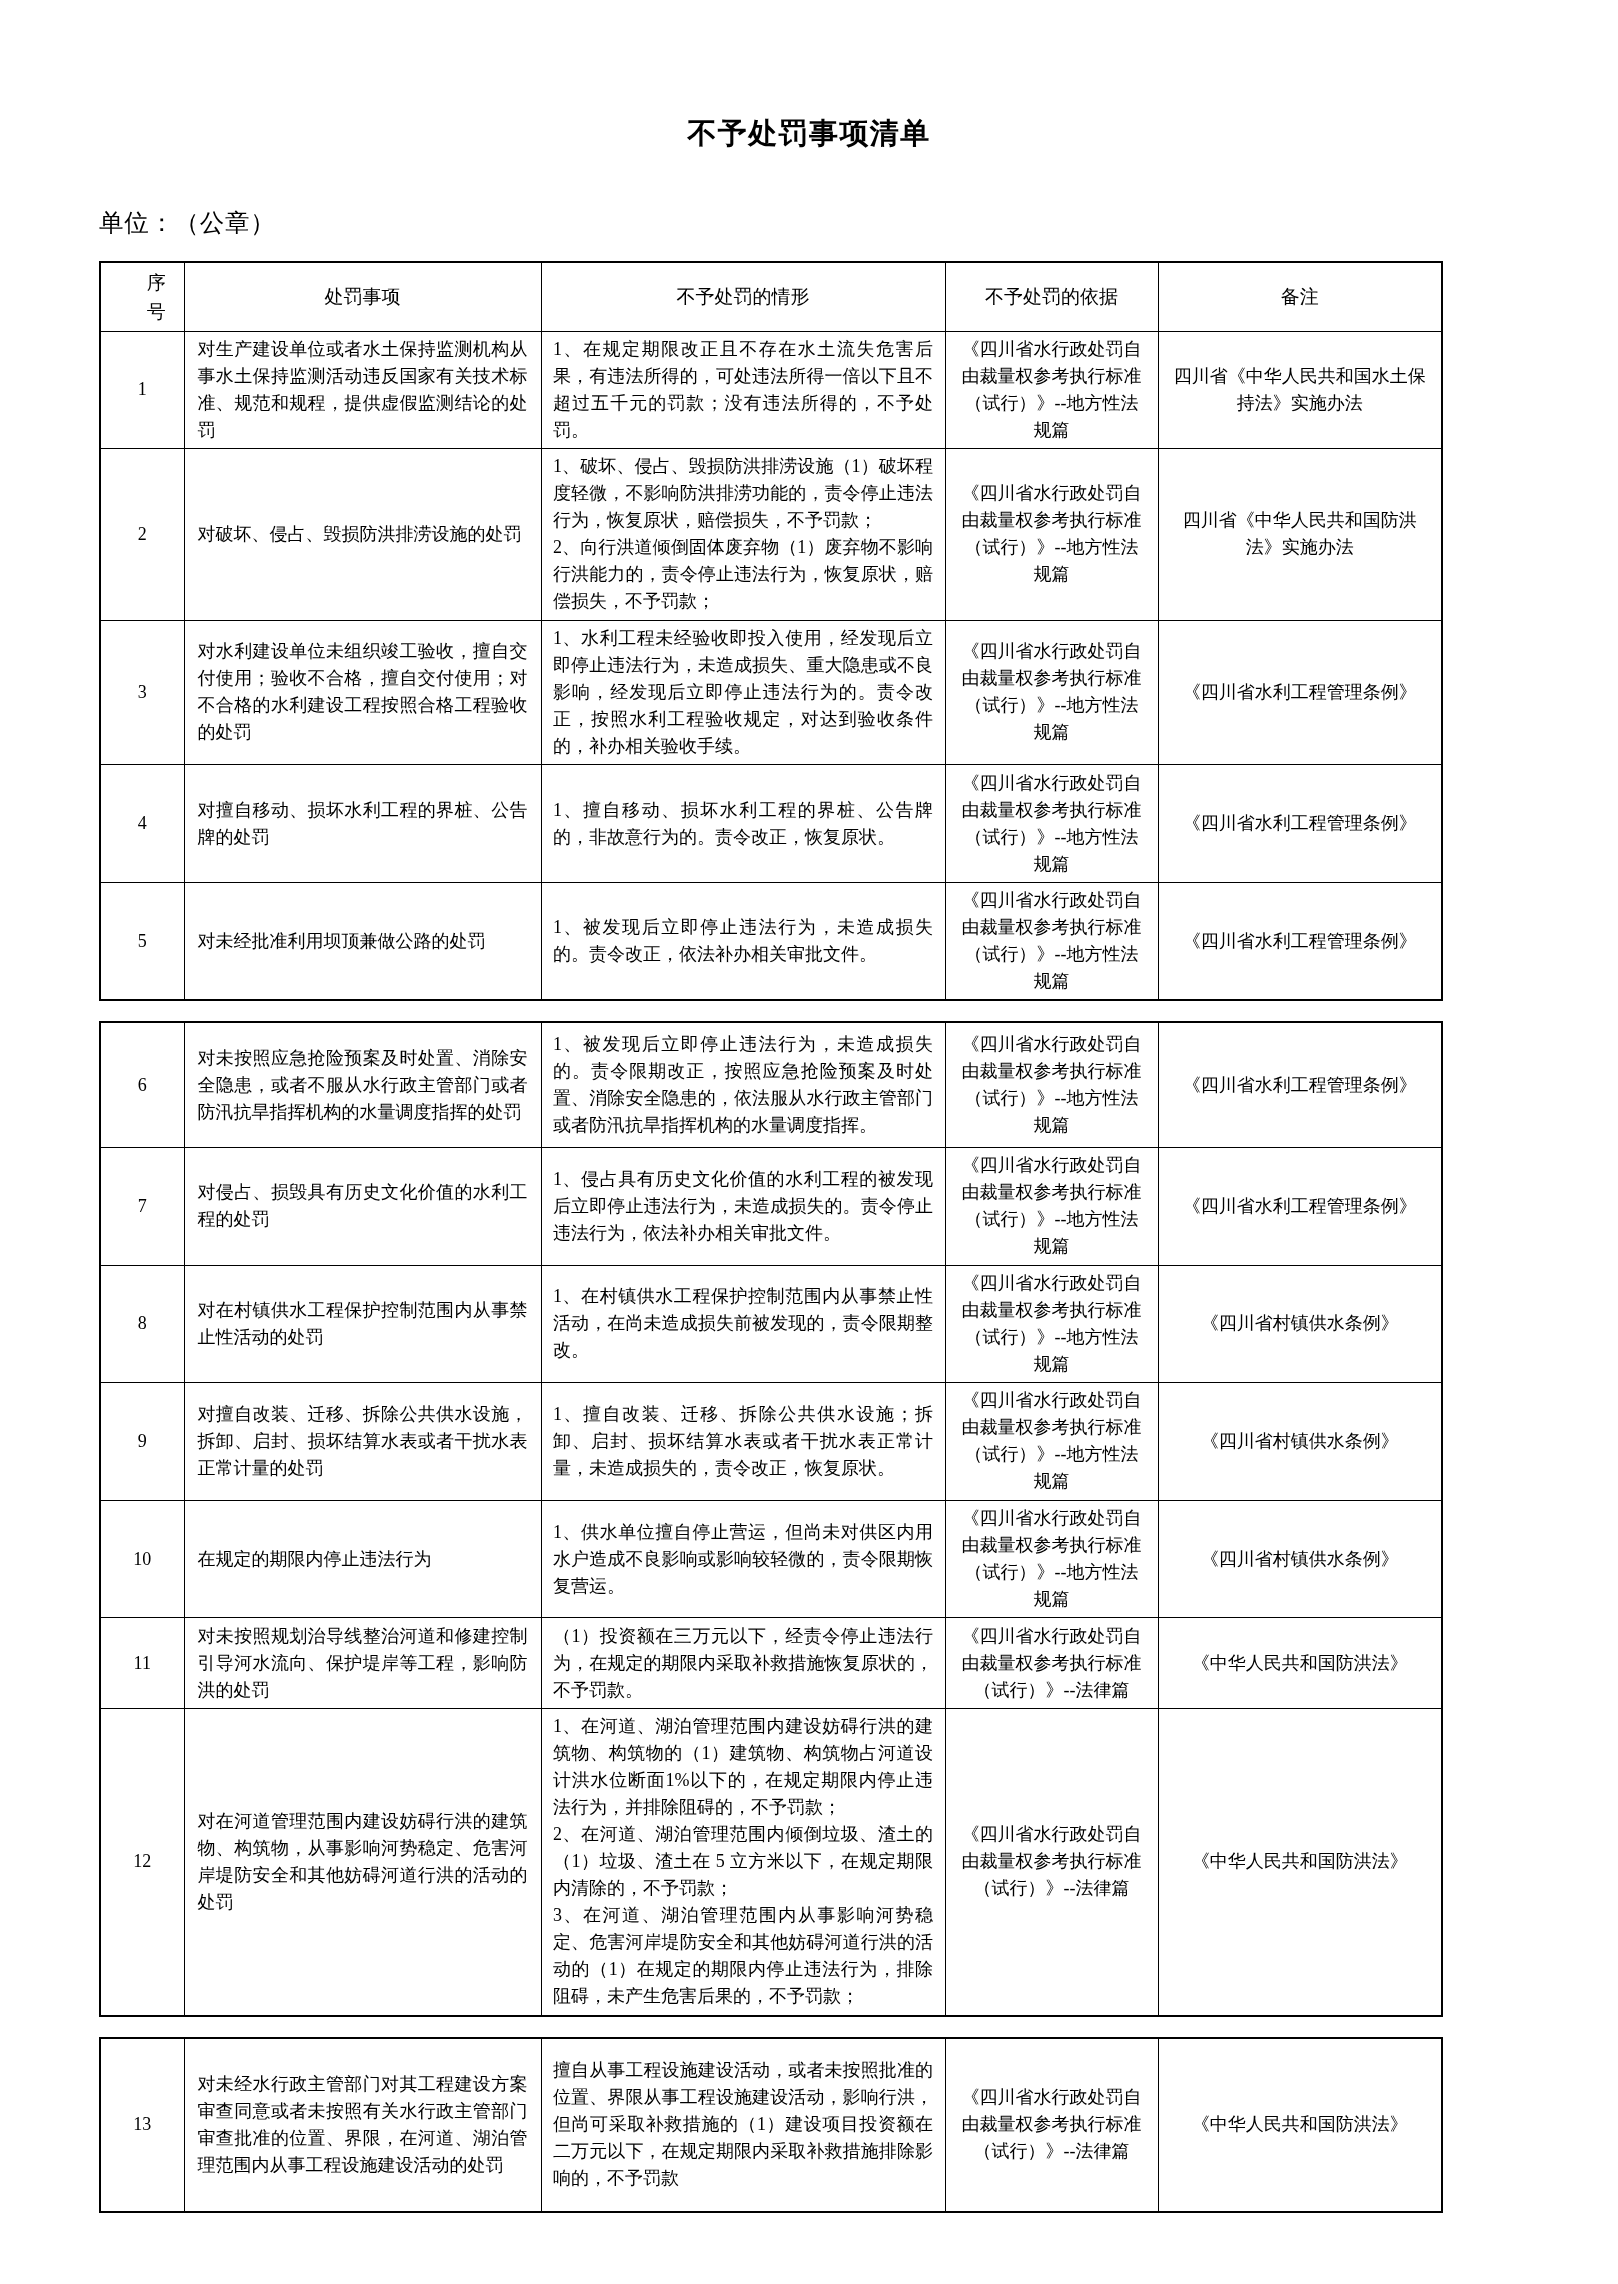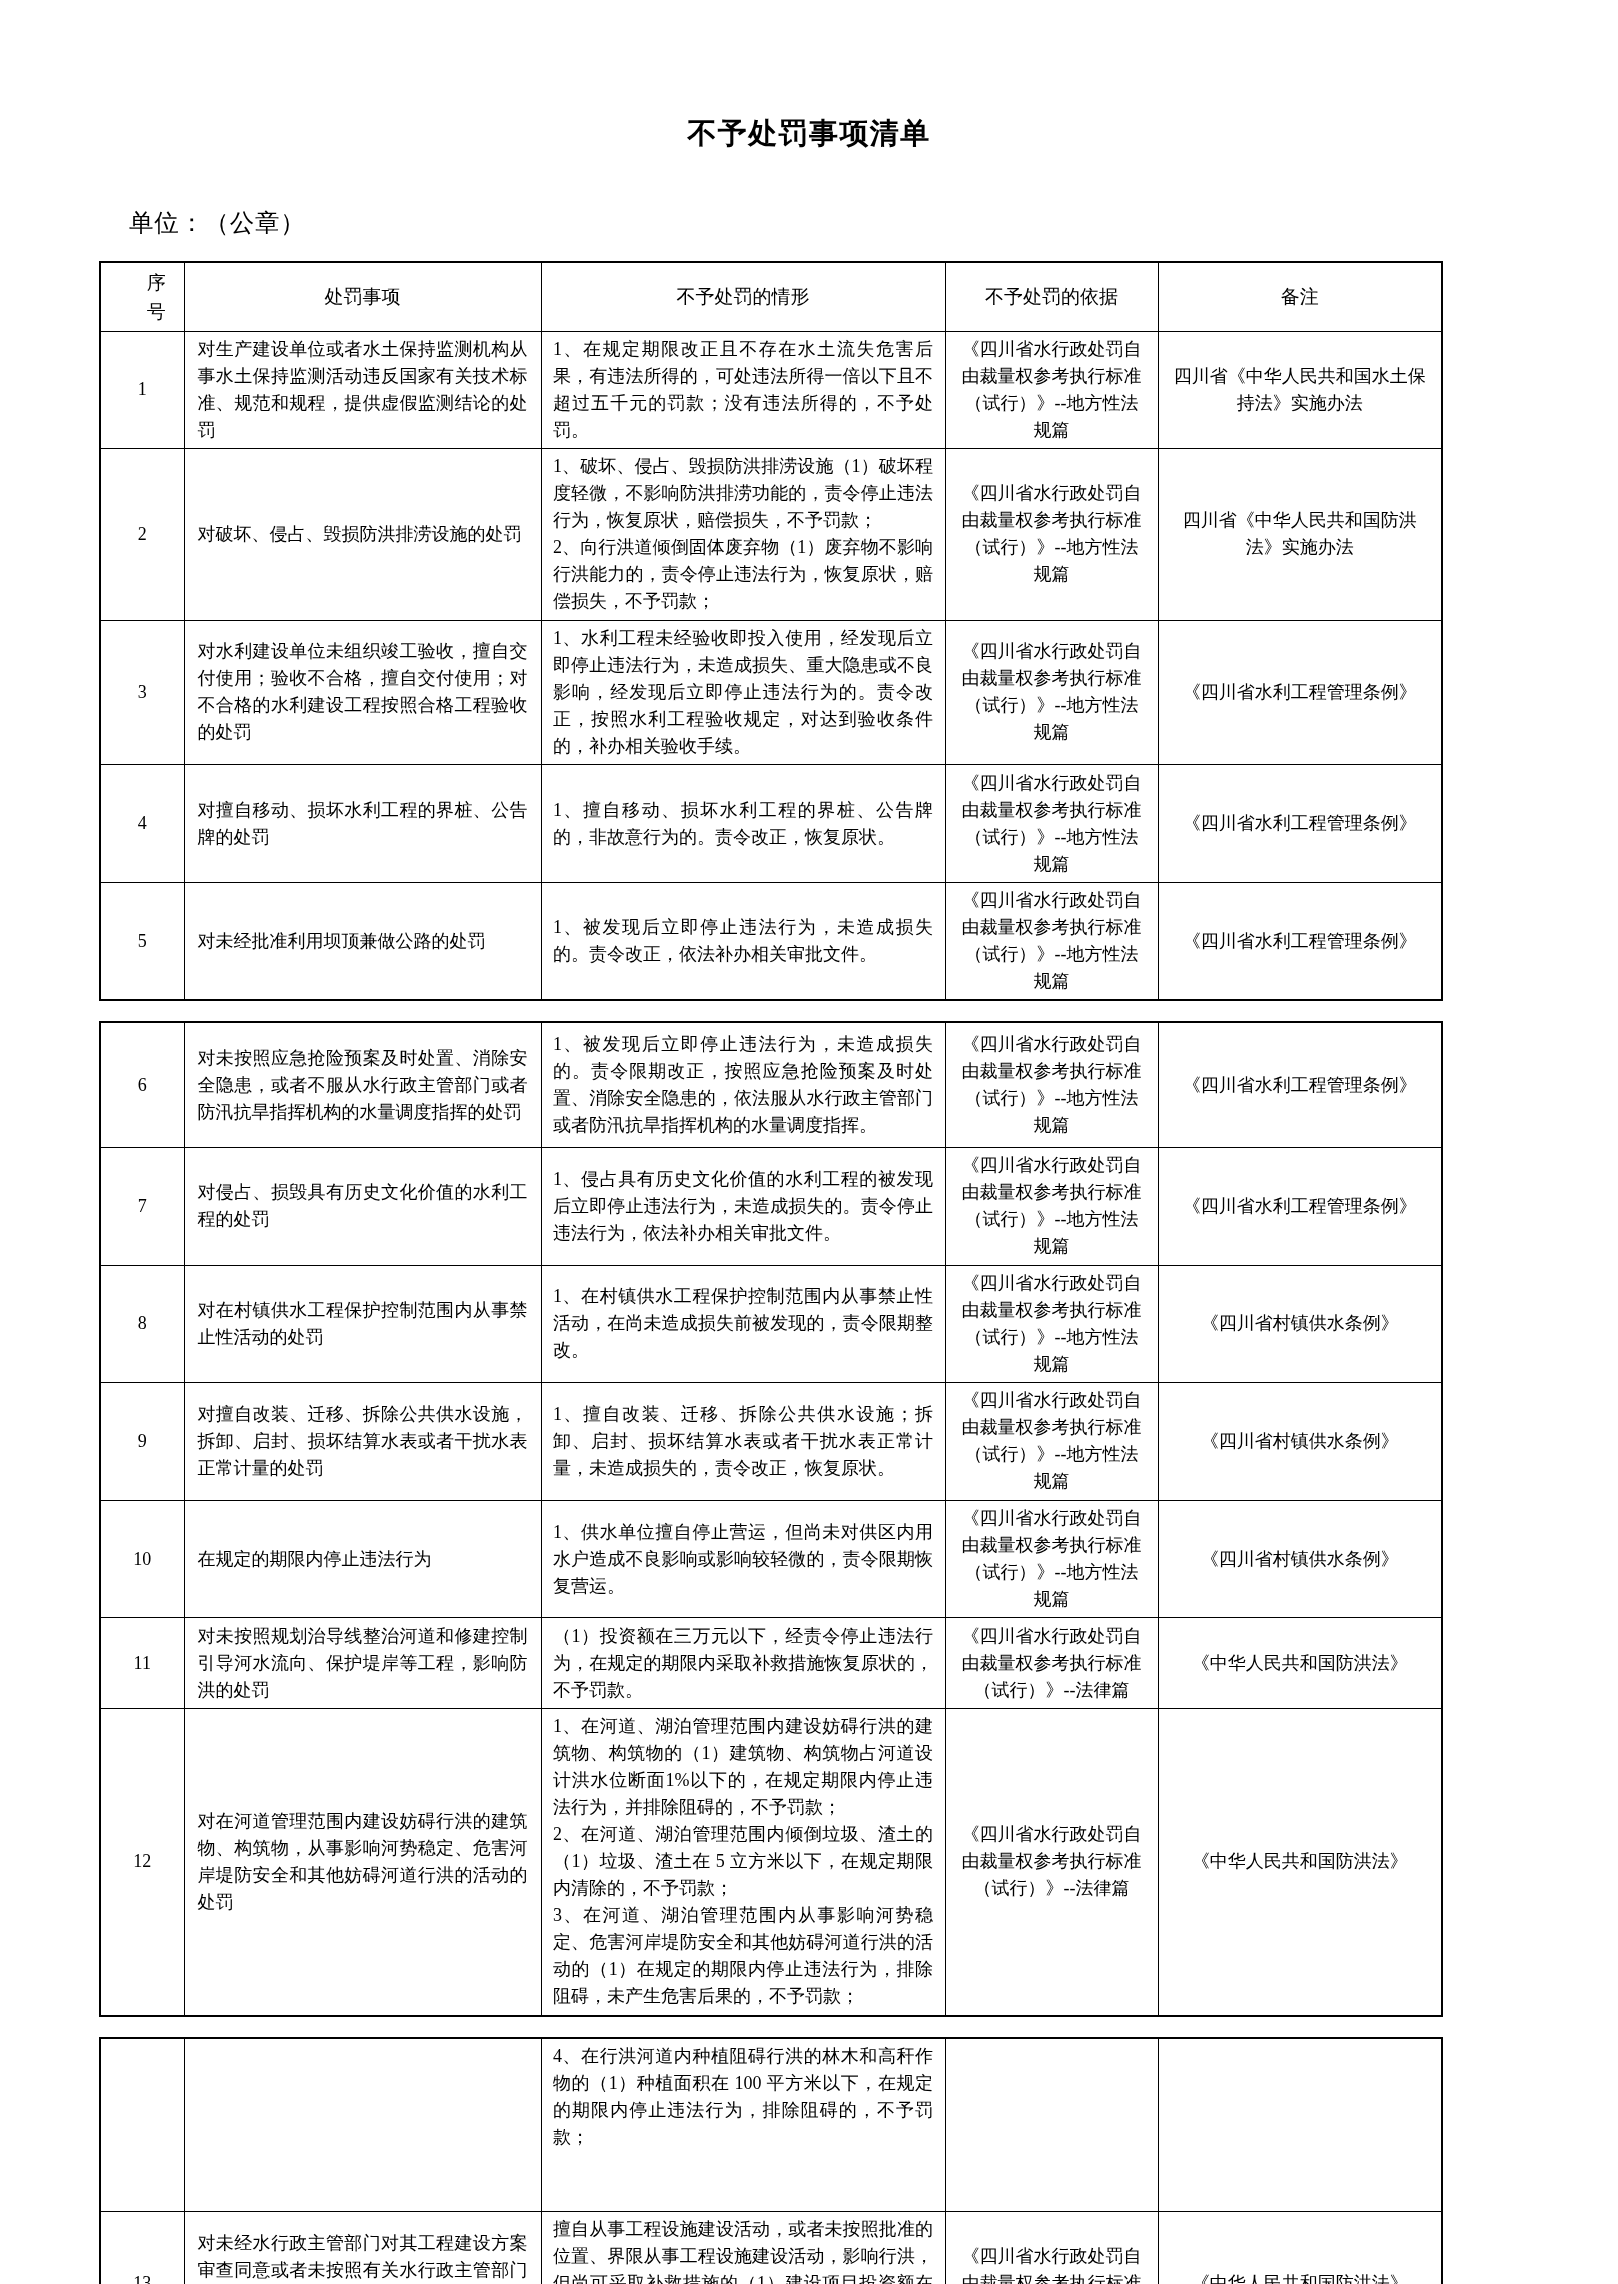--- a/index.html
+++ b/index.html
@@ -7,21 +7,21 @@
     width:1618px; height:2284px; position:relative;
     font-family:"Liberation Serif","DejaVu Serif",serif;
     color:#000;
   }
   .title {
     position:absolute; top:114px; left:0; width:100%;
     text-align:center; font-size:29px; font-weight:bold; letter-spacing:1.4px;
   }
   .unit {
     position:absolute; top:206px; left:99px;
-    font-size:24.5px; letter-spacing:0.7px;margin-left:30px;
+    font-size:24.5px; letter-spacing:0.7px;
   }
   .tables { position:absolute; top:261px; left:99px; width:1342px; }
   table {
     border-collapse:collapse; table-layout:fixed; width:1342px;
     border:2.2px solid #000;
   }
   .gap { height:20px; }
   th, td {
     border:1.1px solid #000;
     font-size:18px; line-height:27px;
@@ -192,27 +192,20 @@
   <table id="sec2">
     <colgroup>
       <col style="width:84px">
         <col style="width:357px">
         <col style="width:404px">
         <col style="width:213px">
         <col style="width:284px">
     </colgroup>
     <tbody>
         <tr>
-          <td class="col-no"></td>
-          <td class="col-item"></td>
-          <td class="col-circumstance vtop">4、在行洪河道内种植阻碍行洪的林木和高秆作物的（1）种植面积在 100 平方米以下，在规定的期限内停止违法行为，排除阻碍的，不予罚款；</td>
-          <td class="col-basis"></td>
-          <td class="col-note"></td>
-        </tr>
-        <tr>
           <td class="col-no">13</td>
           <td class="col-item">对未经水行政主管部门对其工程建设方案审查同意或者未按照有关水行政主管部门审查批准的位置、界限，在河道、湖泊管理范围内从事工程设施建设活动的处罚</td>
           <td class="col-circumstance">擅自从事工程设施建设活动，或者未按照批准的位置、界限从事工程设施建设活动，影响行洪，但尚可采取补救措施的（1）建设项目投资额在二万元以下，在规定期限内采取补救措施排除影响的，不予罚款</td>
           <td class="col-basis">《四川省水行政处罚自由裁量权参考执行标准（试行）》--法律篇</td>
           <td class="col-note">《中华人民共和国防洪法》</td>
         </tr>
       </tbody>
   </table>
 
 </div>

